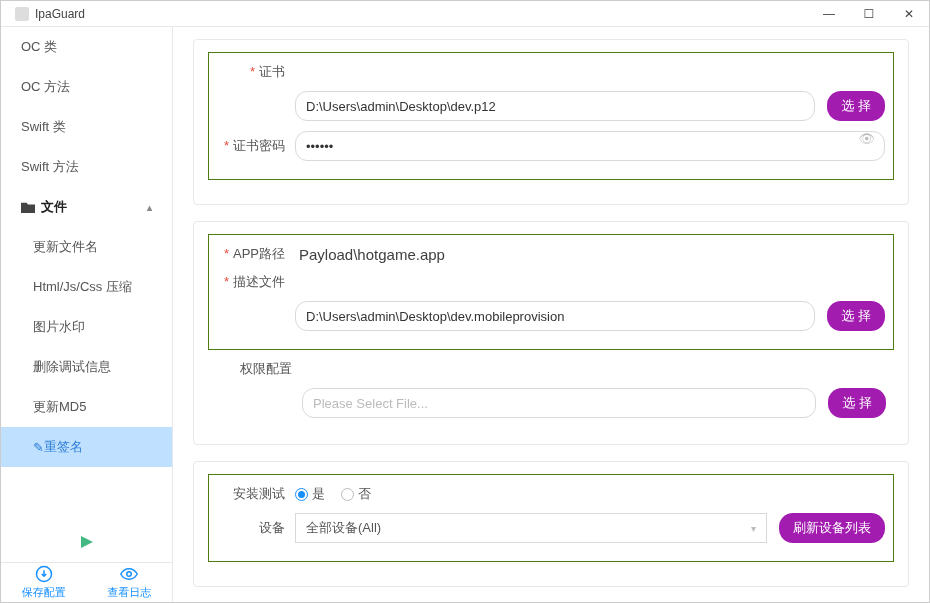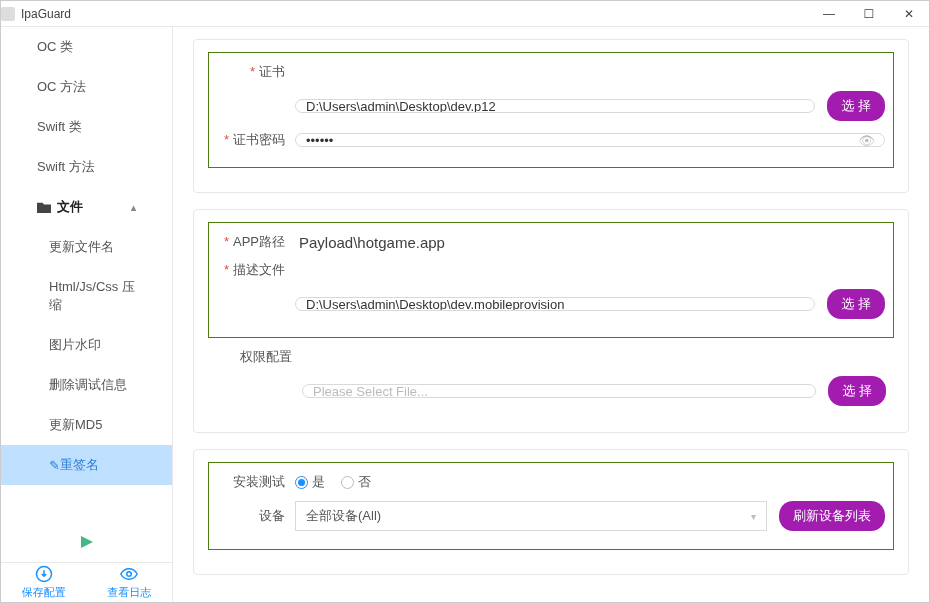--- a/index.html
+++ b/index.html
@@ -1,28 +1,28 @@
 <!DOCTYPE html>
 <html><head>
 <meta charset="utf-8">
 <style>
 * { margin: 0; padding: 0; box-sizing: border-box; font-family: "Segoe UI", Tahoma, sans-serif; }
 body { width: 930px; height: 603px; overflow: hidden; background: #fff; border: 1px solid #ccc; }
 
-.titlebar { display: flex; align-items: center; justify-content: space-between; height: 26px; border-bottom: 1px solid #e8e8e8; padding-left: 0; font-size: 12px; color: #444; }
+.titlebar { display: flex; align-items: center; justify-content: space-between; height: 26px; border-bottom: 1px solid #e8e8e8; padding-left: 14px; font-size: 12px; color: #444; }
 .titlebar .left { display: flex; align-items: center; gap: 6px; }
 .titlebar .logo { width: 14px; height: 14px; background: #ddd; border-radius: 2px; }
 .titlebar .controls { display: flex; }
 .titlebar .ctrl { width: 40px; height: 26px; display: flex; align-items: center; justify-content: center; font-size: 12px; cursor: pointer; }
 
 .app-body { display: flex; height: calc(100% - 26px); }
 
 .sidebar { width: 172px; border-right: 1px solid #e8e8e8; display: flex; flex-direction: column; }
 .menu { flex: 1; overflow-y: auto; font-size: 13px; color: #555; }
-.menu-item { padding: 11px 36px; cursor: pointer; display: flex; align-items: center; justify-content: flex-end; }
+.menu-item { padding: 11px 20px; cursor: pointer; display: flex; align-items: center; justify-content: flex-end; }
 .menu-item.active { background: #bfe1ff; color: #2b7cd6; }
 .menu-item.section { color: #222; font-weight: 700; }
 .menu-item .label { flex: 1; display: flex; align-items: center; }
 .menu-item .folder-ico { width: 14px; height: 12px; background: #444; clip-path: polygon(0 15%,40% 15%,50% 30%,100% 30%,100% 100%,0 100%); display: inline-block; margin-right: 6px; }
 .chevron { font-size: 10px; color: #888; }
 
 .start-proc { text-align: center; padding: 10px 0 6px; cursor: pointer; }
 .start-proc .triangle { width: 0; height: 0; border-left: 6px solid transparent; border-right: 6px solid transparent; border-bottom: 12px solid #43b883; display: inline-block; transform: rotate(90deg); margin-bottom: 4px; }
 .start-proc .txt { font-size: 11px; color: #888; }
 
@@ -32,21 +32,21 @@
 
 .main { flex: 1; overflow-y: auto; background: #fff; padding: 12px 20px 0 20px; }
 
 .panel { border: 1px solid #e8e8e8; border-radius: 4px; background: #fff; padding: 18px 22px 16px 22px; margin-bottom: 16px; }
 .hl-box { border: 1px solid #4d7c0f; padding: 0 8px 8px 0; margin: -6px -8px 8px -8px; }
 
 .form-row { display: flex; align-items: center; margin: 10px 0; font-size: 13px; color: #555; }
 .form-row .lab { width: 86px; text-align: right; padding-right: 10px; white-space: nowrap; }
 .form-row .lab .req { color: #e74c3c; margin-right: 4px; }
 .form-row .control { flex: 1; display: flex; gap: 10px; align-items: center; }
-.input { flex: 1; height: 14px; border: 1px solid #d9d9d9; border-radius: 12px; padding: 0 10px; font-size: 13px; color: #333; background: #fff; }
+.input { flex: 1; height: 30px; border: 1px solid #d9d9d9; border-radius: 12px; padding: 0 10px; font-size: 13px; color: #333; background: #fff; }
 .input::placeholder { color: #bbb; }
 .value-text { flex: 1; font-size: 15px; color: #404040; padding-left: 4px; }
 .btn { background: #a21caf; color: #fff; border: none; border-radius: 14px; font-size: 13px; padding: 6px 14px; cursor: pointer; white-space: nowrap; }
 .btn-outside { margin-left: 12px; }
 .eye-icon { position: absolute; right: 10px; color: #bbb; cursor: pointer; }
 .pw-wrap { position: relative; flex: 1; display: flex; }
 .pw-wrap .input { width: 100%; }
 
 .select { flex: 1; height: 30px; border: 1px solid #d9d9d9; border-radius: 0; padding: 0 10px; font-size: 13px; color: #555; background: #fff; display: flex; align-items: center; justify-content: space-between; cursor: pointer; }
 .select .caret { color: #bbb; font-size: 10px; }

